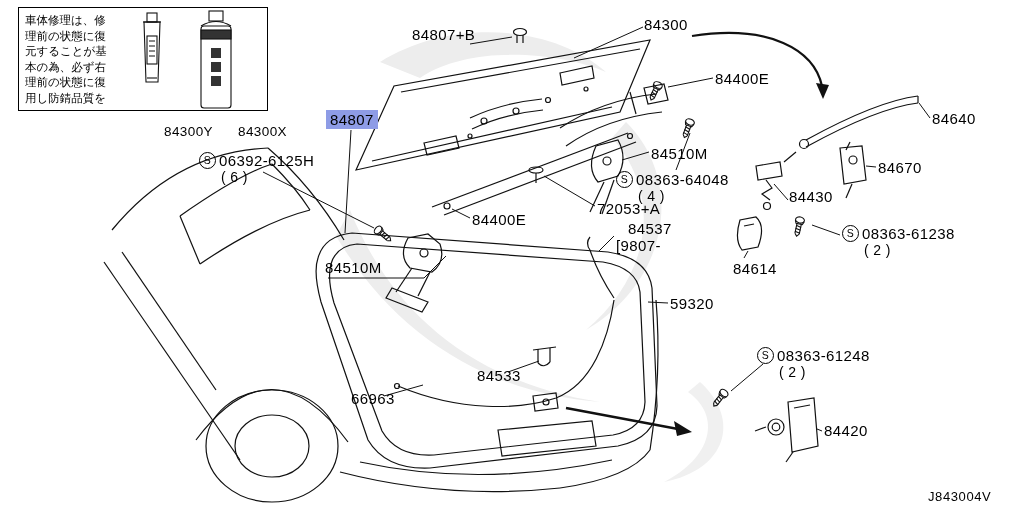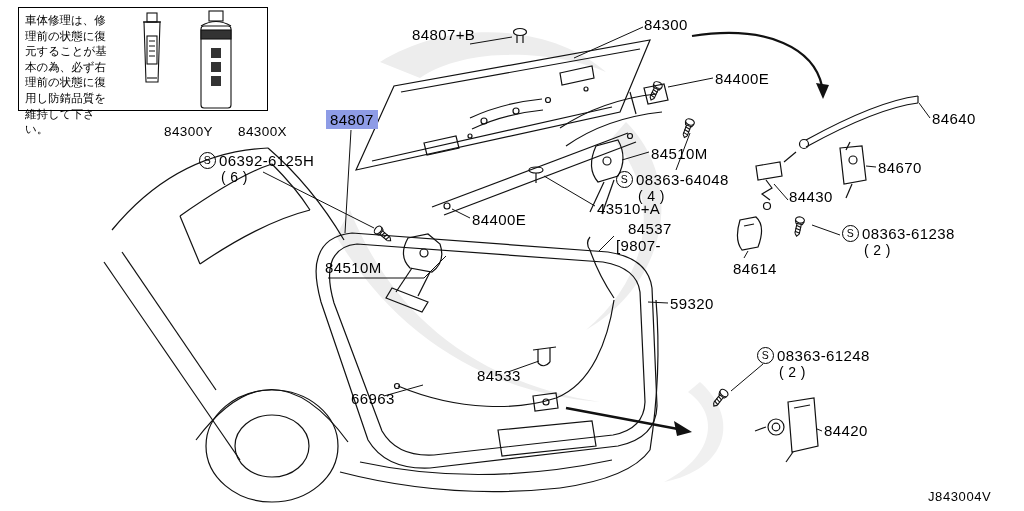--- a/index.html
+++ b/index.html
@@ -205,21 +205,20 @@
   </svg>
 
   <div class="notebox">
     <div class="note-text">
       <div>車体修理は、修</div>
       <div>理前の状態に復</div>
       <div>元することが基</div>
       <div>本の為、必ず右</div>
       <div>理前の状態に復</div>
       <div>用し防錆品質を</div>
-      <div>維持して下さい。</div>
     </div>
     <div class="note-products">
       <svg width="150" height="114" viewBox="0 0 150 114">
         <g fill="none" stroke="#111" stroke-width="1.1">
           <rect x="30" y="5" width="10" height="9"></rect>
           <path d="M26,14 L44,14"></path>
           <path d="M27,14 L43,14 L41,74 L29,74 Z"></path>
           <path d="M30,70 L40,70"></path>
           <rect x="30" y="28" width="10" height="28"></rect>
           <path d="M32,33 L38,33 M32,38 L38,38 M32,43 L38,43 M32,48 L38,48"></path>
@@ -259,21 +258,21 @@
     <div class="lrow">
       <span class="scircle">S</span>
       <span>06392-6125H</span>
     </div>
     <div class="qty">( 6 )</div>
   </div>
 
   <div class="label highlight" style="left: 326px; top: 110px; background: rgb(142, 156, 230);">84807</div>
 
   <div class="label" style="left:472px;top:211px">84400E</div>
-  <div class="label" style="left:597px;top:200px">43510+A</div>
+  <div class="label" style="left:597px;top:200px">72053+A</div>
   <div class="label" style="left:789px;top:188px">84430</div>
 
   <div class="label" style="left:616px;top:220px">
     <div style="margin-left:12px">84537</div>
     <div>[9807-</div>
   </div>
 
   <div class="label" style="left:842px;top:225px">
     <div class="lrow">
       <span class="scircle">S</span>

